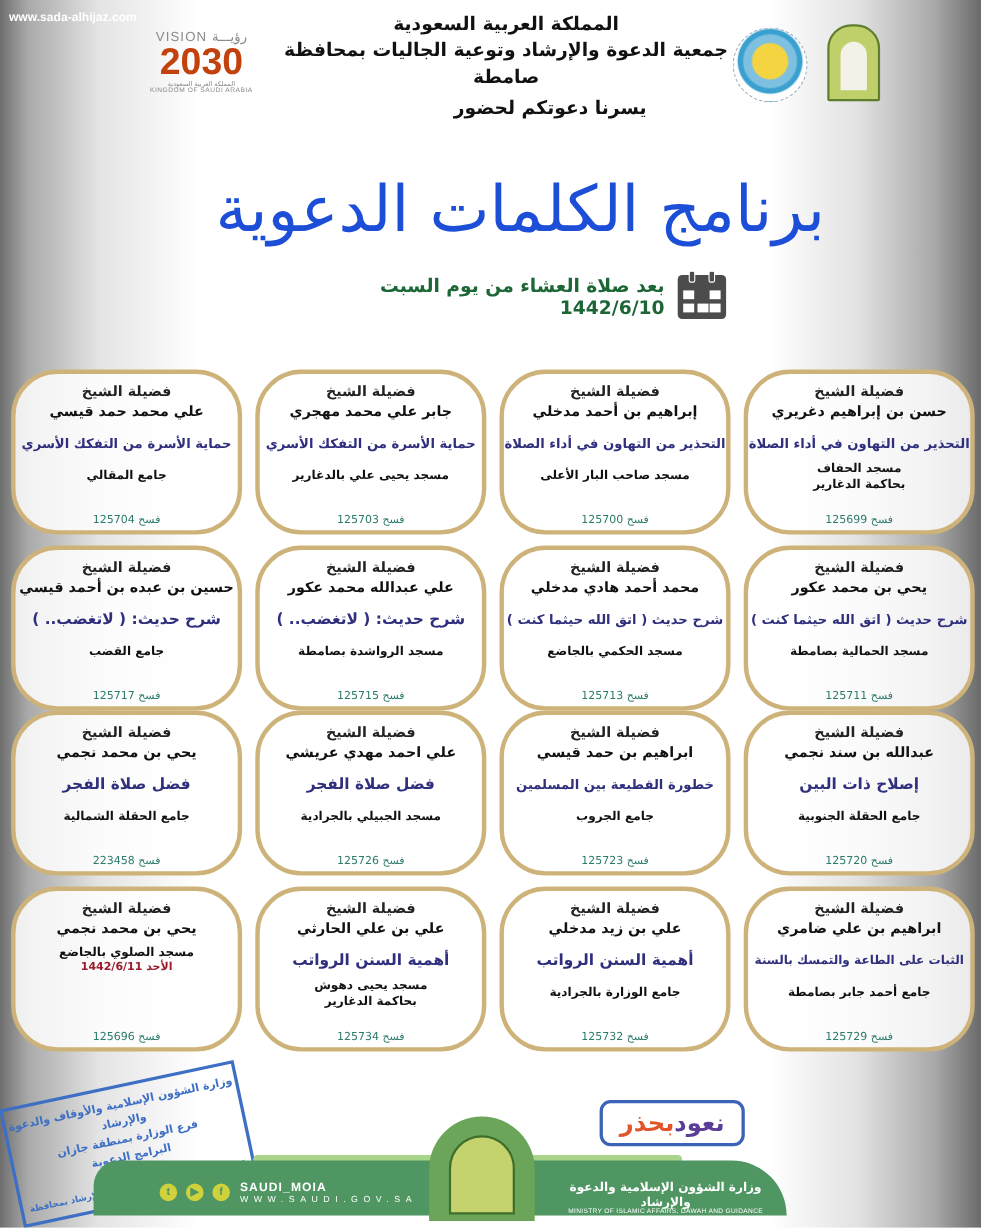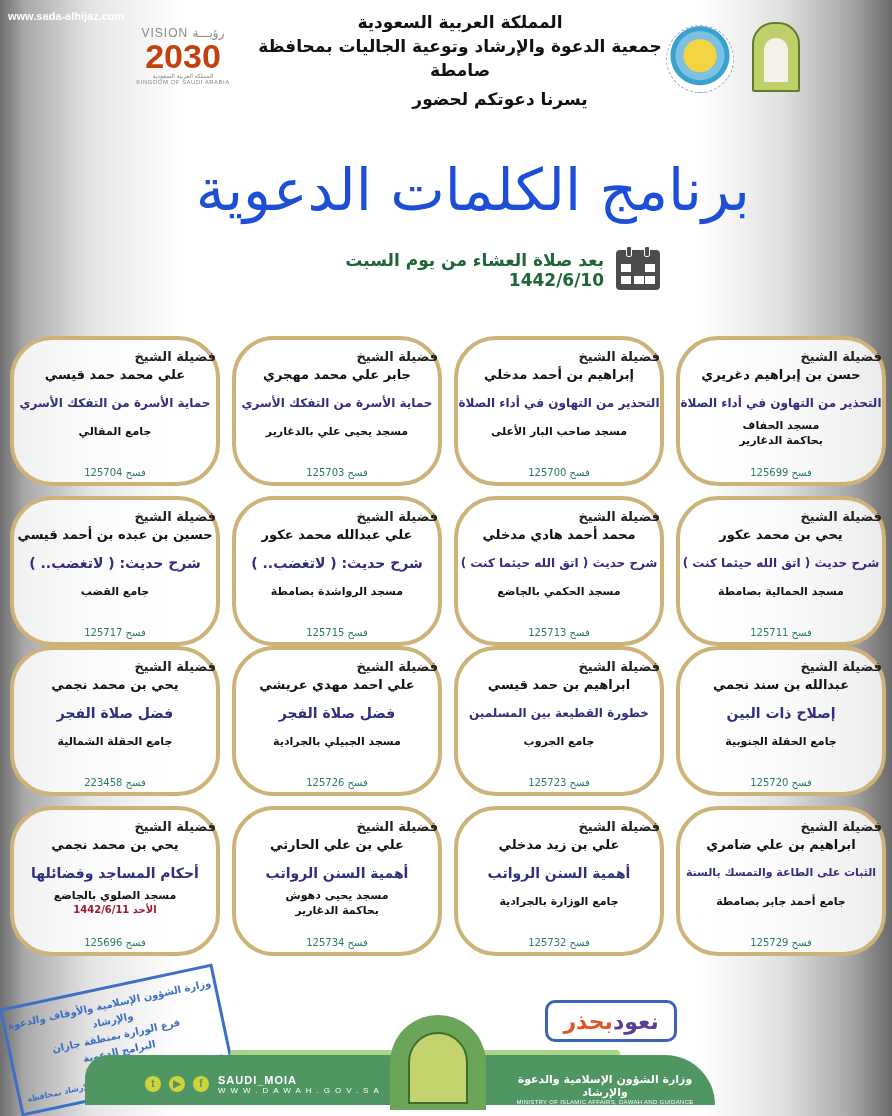--- a/index.html
+++ b/index.html
@@ -26,21 +26,21 @@
   .cal-icon { width:46px; height:40px; background:#4c4c4c; border-radius:4px; position:relative; }
   .cal-icon .ring { position:absolute; top:-4px; width:4px; height:9px; background:#4c4c4c; border:1px solid #fff; border-radius:2px; }
   .cal-icon .cell { position:absolute; width:10px; height:8px; background:#fff; }
   .grid { position:absolute; left:0; top:336px; width:892px; }
   .card {
     position:absolute; width:210px; height:150px; box-sizing:border-box;
     border:4px solid #cdb37a; border-radius:42px;
     background:rgba(255,255,255,0.85);
     text-align:center; padding-top:8px;
   }
-  .card .honor { font-size:13px; font-weight:bold; color:#222; line-height:18px;text-align:right; }
+  .card .honor { font-size:13px; font-weight:bold; color:#222; line-height:18px; }
   .card .sheikh { font-size:13px; font-weight:bold; color:#111; line-height:18px; }
   .card .topic { font-size:14px; font-weight:bold; color:#2f2f7e; line-height:22px; margin-top:8px; white-space:nowrap; }
   .card .topic.small { font-size:12px; }
   .card .mosque { font-size:11px; font-weight:bold; color:#111; line-height:15px; margin-top:10px; }
   .card .extra-date { font-size:10px; font-weight:bold; color:#9b1c2c; line-height:14px; }
   .card .scan { font-size:10px; font-weight:normal; color:#2b7a6b; line-height:14px; position:absolute; bottom:2px; left:0; right:0; }
   .stamp { position:absolute; left:8px; top:985px; width:218px; height:110px; border:3px solid #3d6fc4; transform:rotate(-12deg); color:#3d6fc4; font-size:10px; font-weight:bold; text-align:center; padding-top:8px; box-sizing:border-box; line-height:16px; }
   .footer { position:absolute; left:85px; top:1055px; width:630px; height:50px; background:#4f9663; border-radius:60px 130px 0 0; }
   .footer-light { position:absolute; left:230px; top:1050px; width:390px; height:8px; background:#a9d58a; border-radius:6px; }
   .footer-arch { position:absolute; left:390px; top:1015px; width:96px; height:95px; background:#6aa55a; border-radius:48px 48px 0 0; }
@@ -201,21 +201,20 @@
     <div class="honor">فضيلة الشيخ</div>
     <div class="sheikh">علي بن علي الحارثي</div>
     <div class="topic">أهمية السنن الرواتب</div>
     <div class="mosque" style="margin-top:4px">مسجد يحيى دهوش</div>
     <div class="mosque" style="margin-top:0">بحاكمة الدغارير</div>
     <div class="scan">فسح 125734</div>
   </div>
   <div class="card" style="left:10px;top:470px;">
     <div class="honor">فضيلة الشيخ</div>
     <div class="sheikh">يحي بن محمد نجمي</div>
-    <div class="topic">أحكام المساجد وفضائلها</div>
     <div class="mosque" style="margin-top:4px">مسجد الصلوي بالجاضع</div>
     <div class="extra-date">الأحد 1442/6/11</div>
     <div class="scan">فسح 125696</div>
   </div>
 </div>
 
 <div class="stamp">
   <div>وزارة الشؤون الإسلامية والأوقاف والدعوة والإرشاد</div>
   <div>فرع الوزارة بمنطقة جازان</div>
   <div>البرامج الدعوية</div>
@@ -233,19 +232,19 @@
 <div class="footer-arch-inner"></div>
 
 <div class="social">
   <span>t</span>
   <span>▶</span>
   <span>f</span>
 </div>
 
 <div class="handle">
   <div class="h-a">SAUDI_MOIA</div>
-  <div class="h-b">WWW.DAWAH.GOV.SA</div>
+  <div class="h-b">WWW.SAUDI.GOV.SA</div>
 </div>
 
 <div class="ministry">
   <div class="m-ar">وزارة الشؤون الإسلامية والدعوة والإرشاد</div>
   <div class="m-en">MINISTRY OF ISLAMIC AFFAIRS, DAWAH AND GUIDANCE</div>
 </div>
 
 </body></html>

